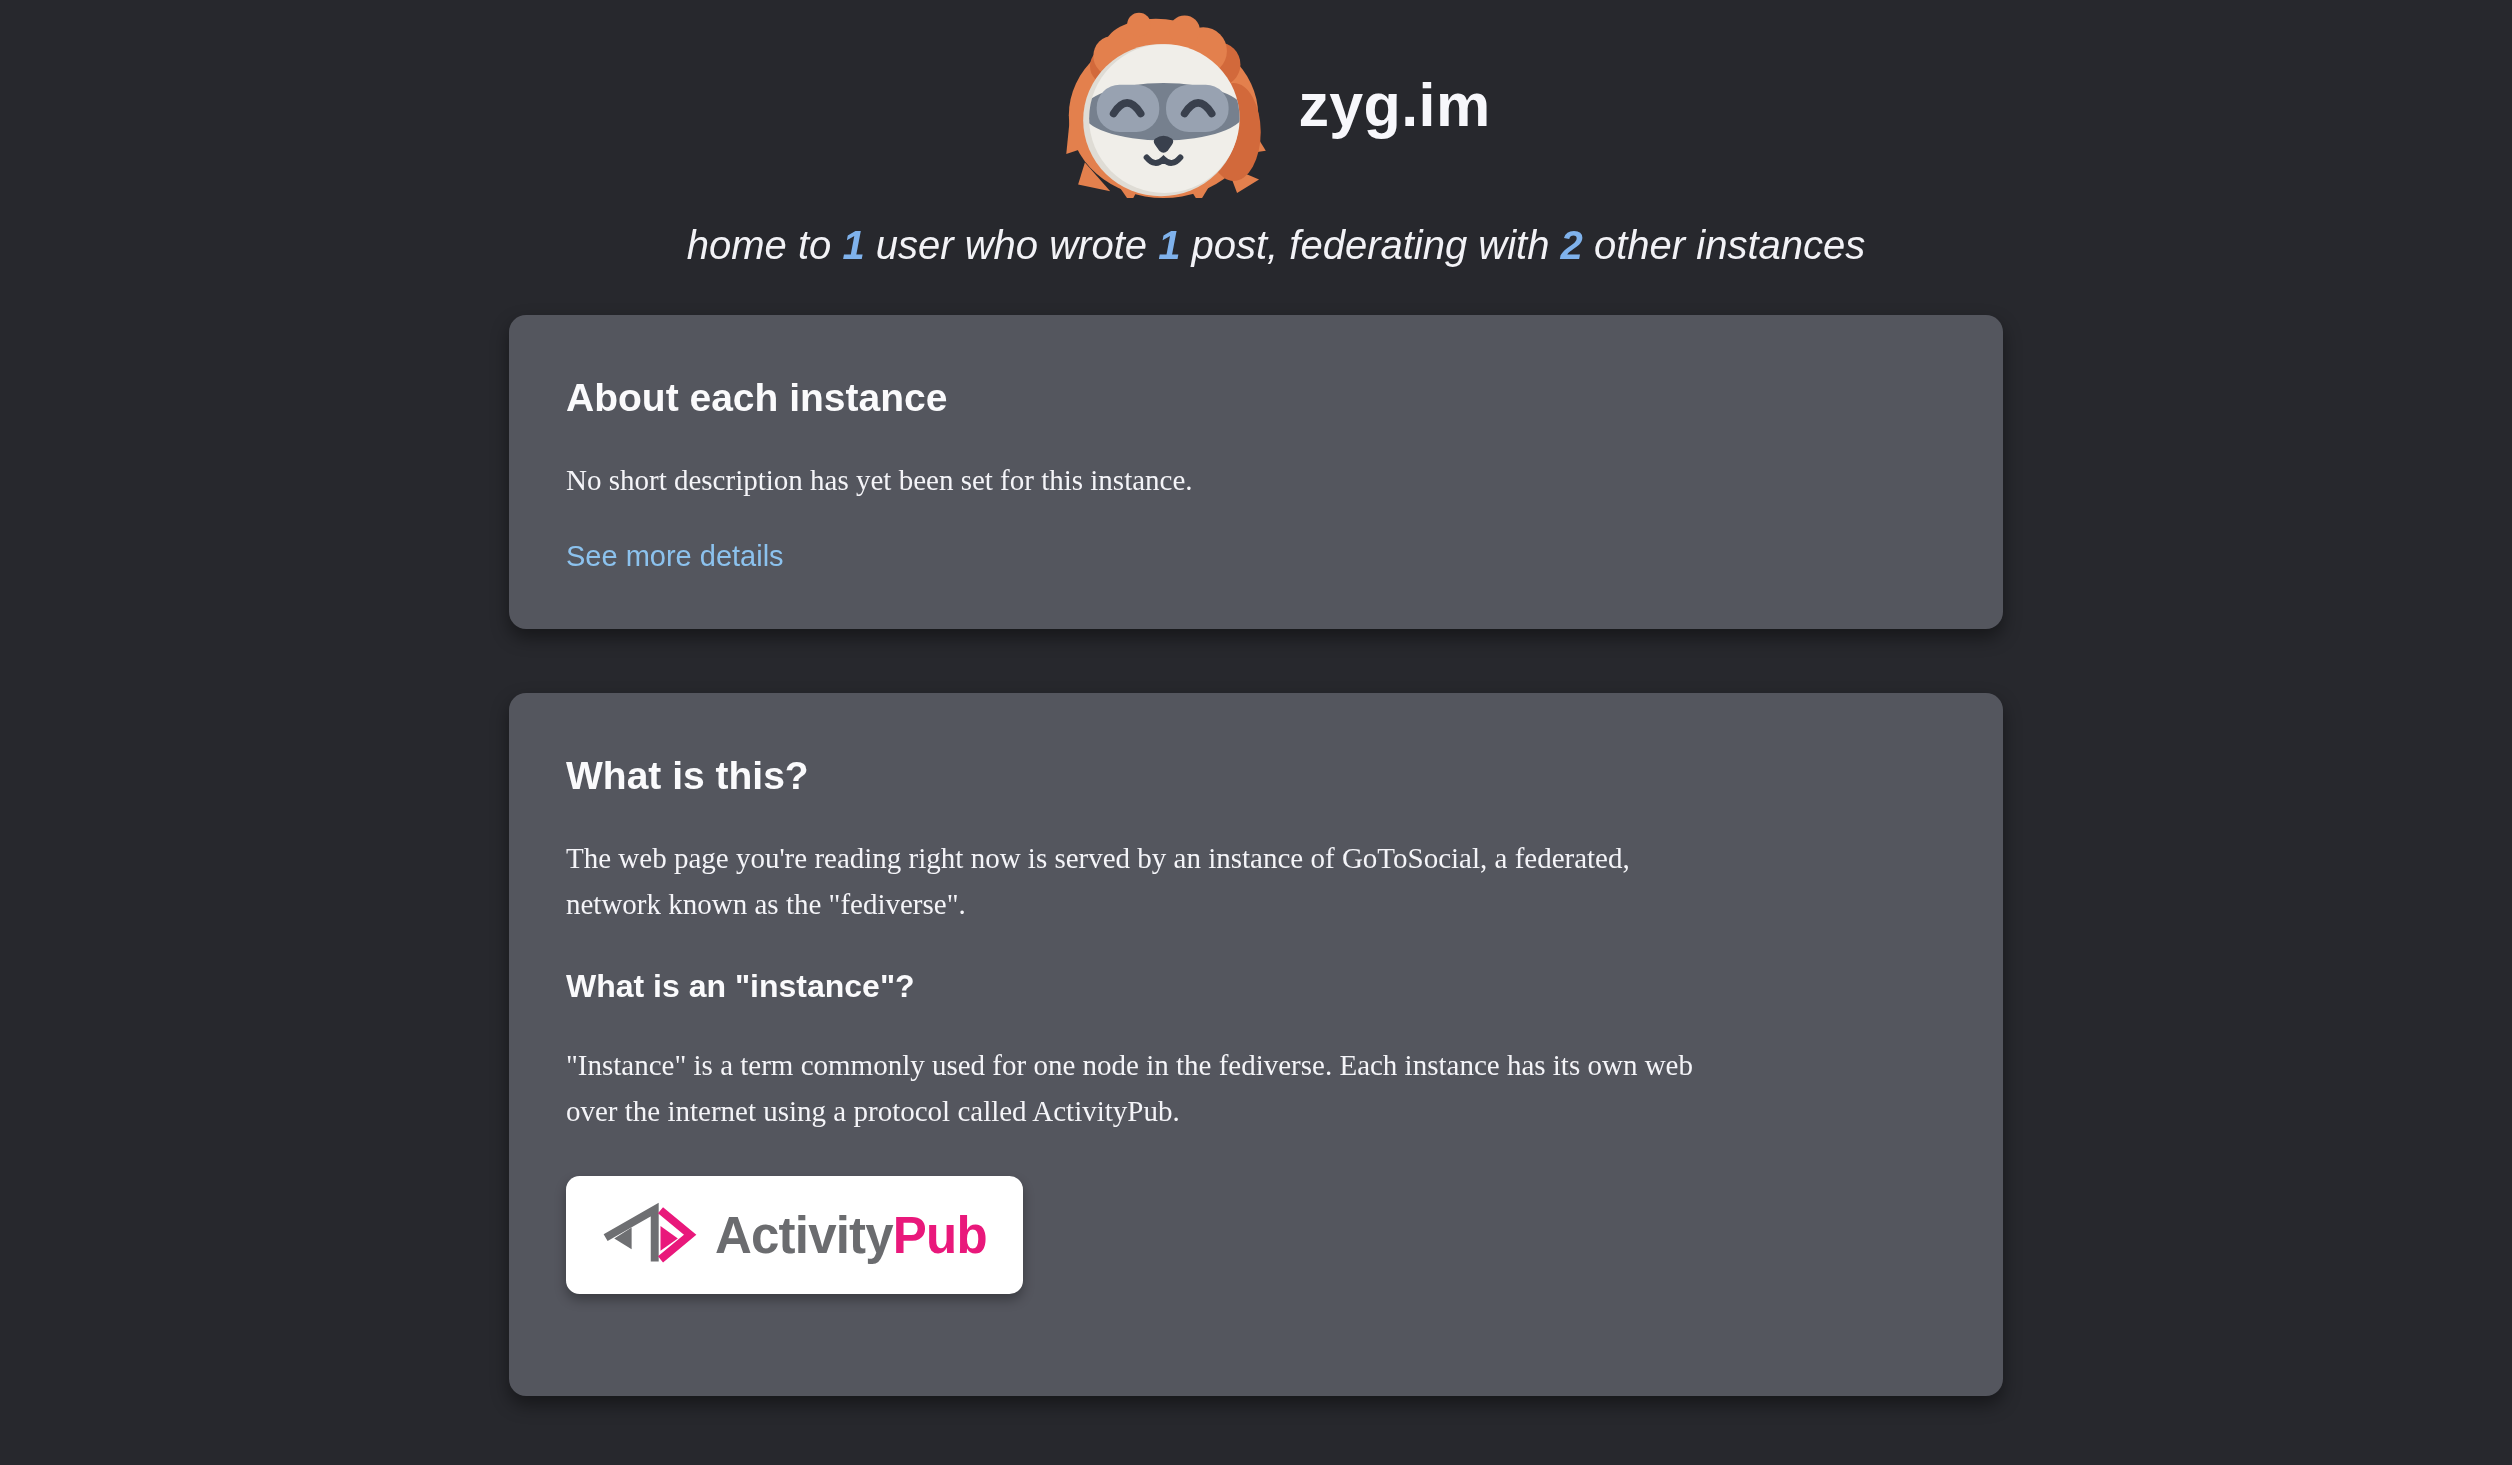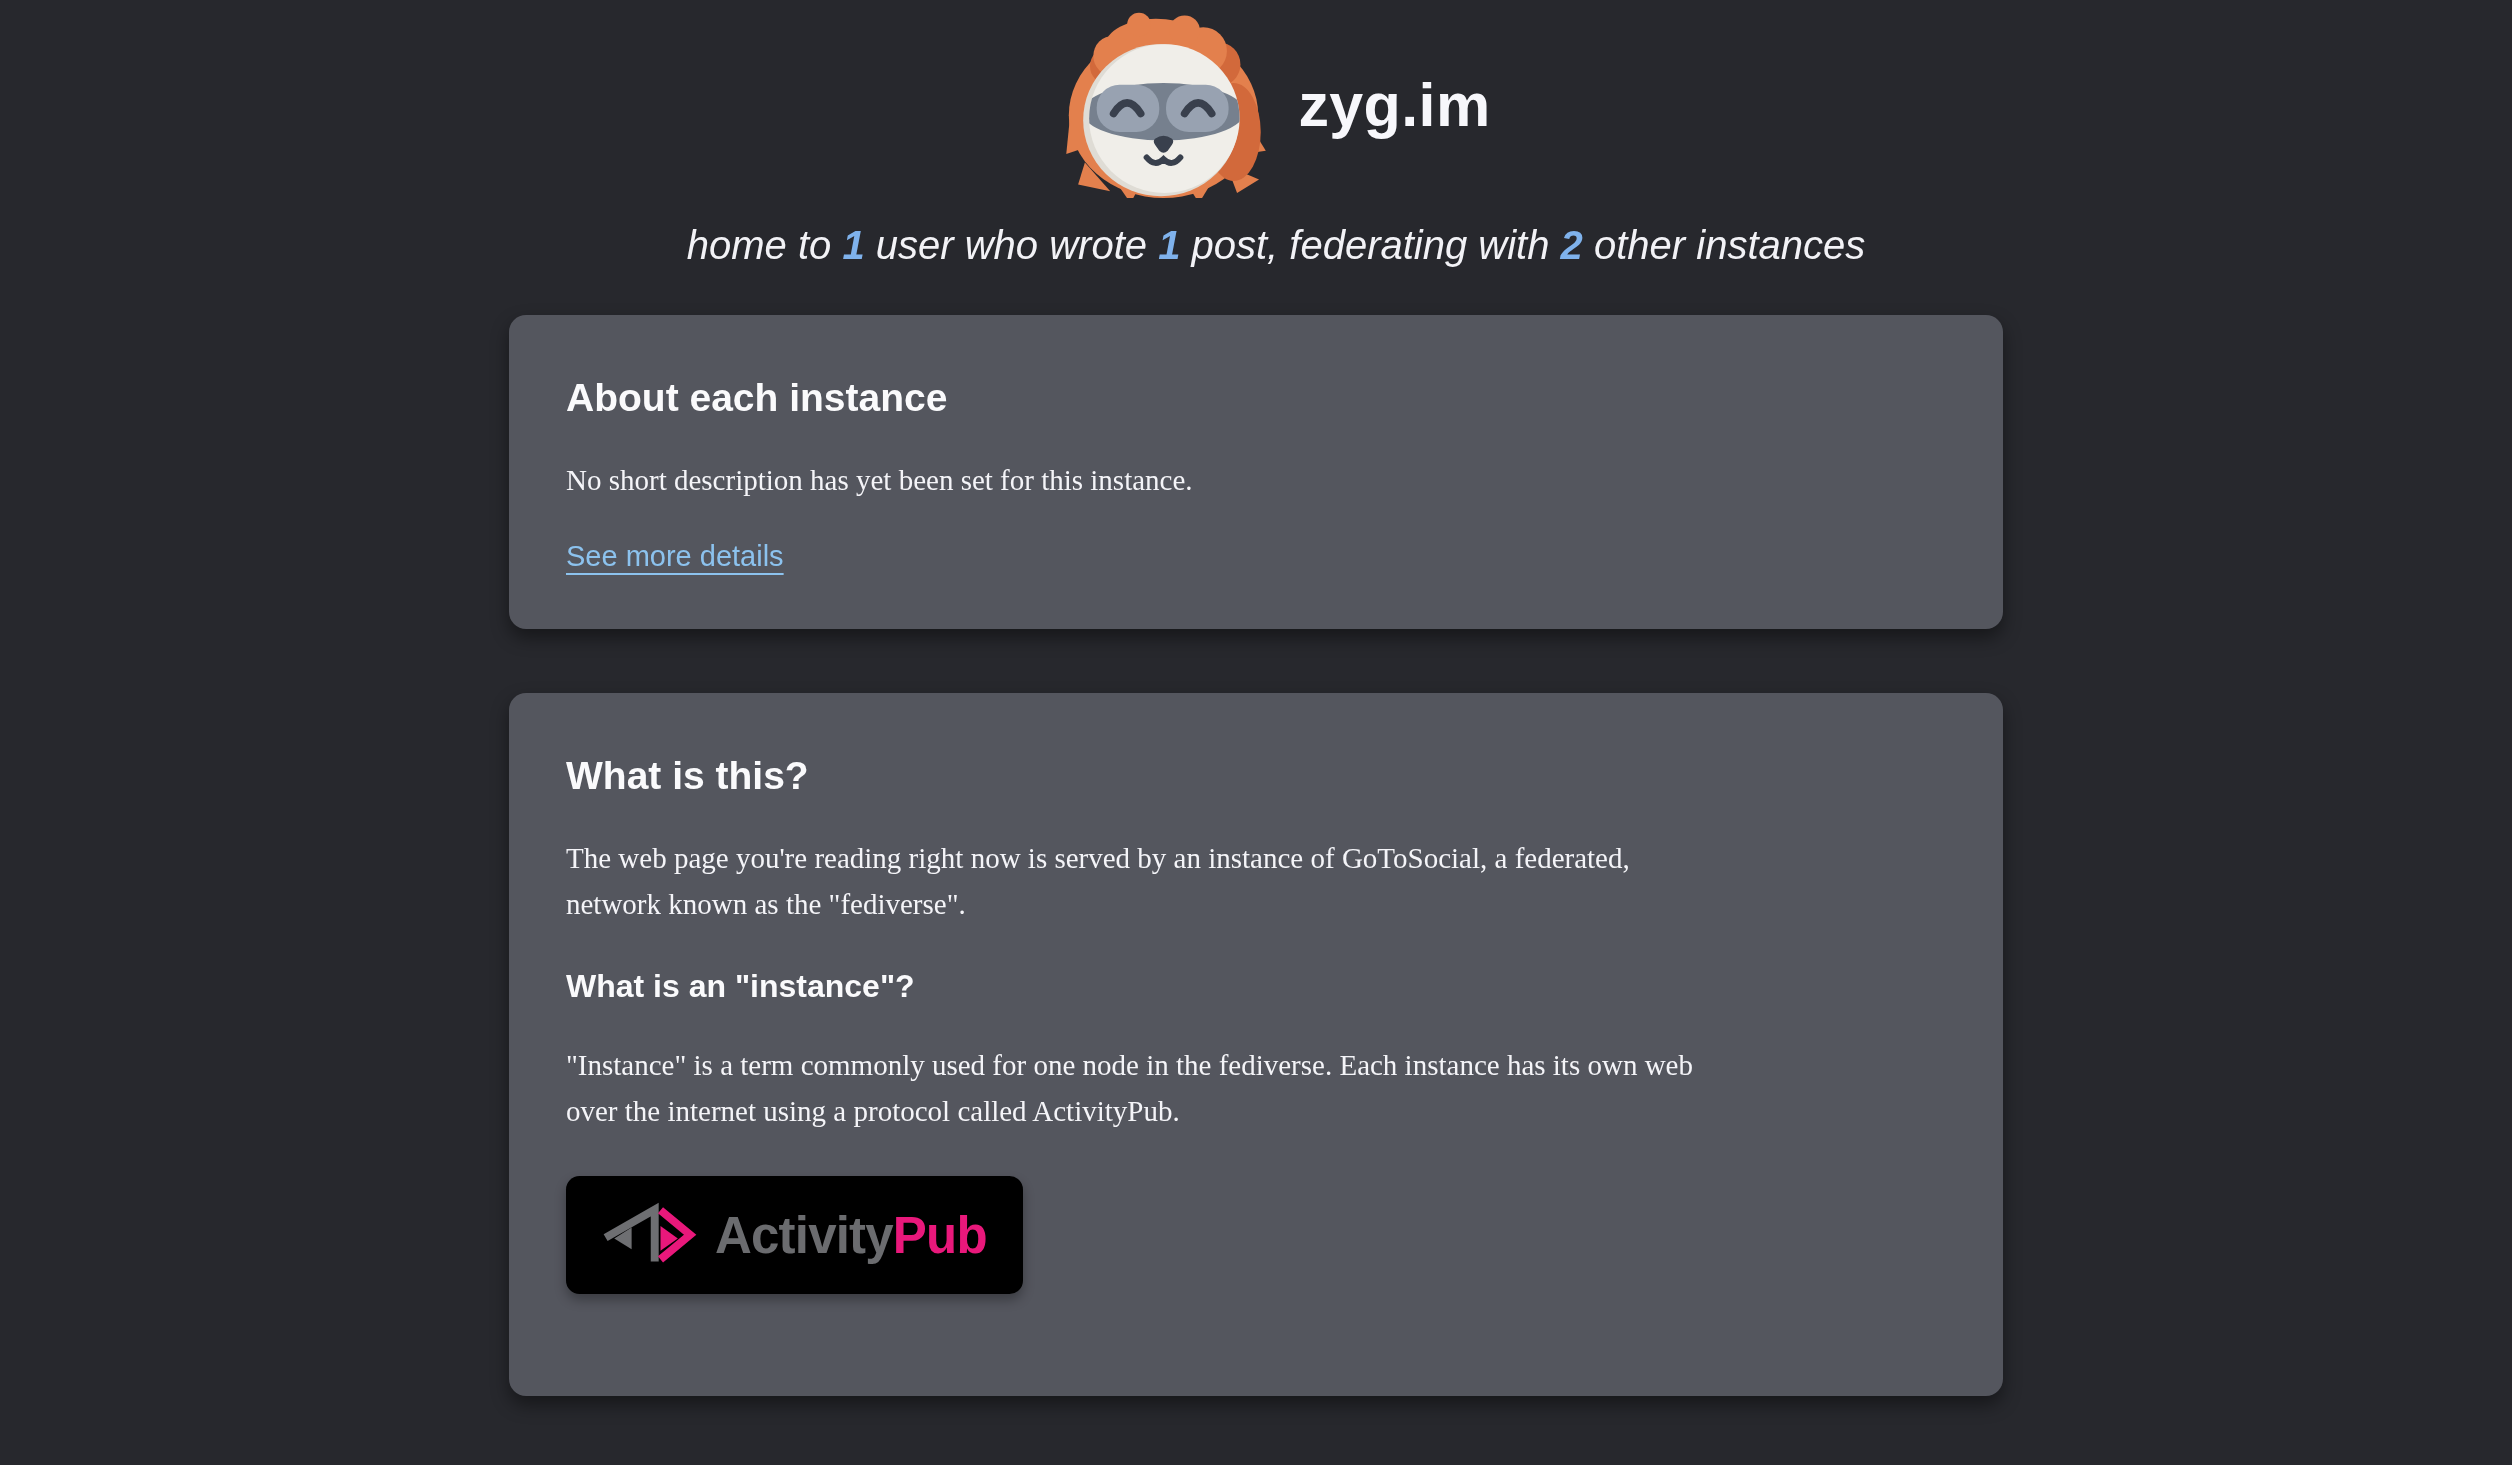--- a/index.html
+++ b/index.html
@@ -73,34 +73,33 @@
     font-size: 29px;
     line-height: 46px;
     color: #f4f4f8;
     font-family: Liberation Serif, serif;
   }
   .para .line { display: block; }
   .link {
     display: inline-block;
     color: #8cc2ee;
     font-size: 29px;
-    text-decoration: underline;
     text-underline-offset: 6.8px;
     text-decoration-thickness: 2.1px;
     cursor: pointer;
   }
   
   .ap-badge {
     display: inline-flex;
     align-items: center;
     gap: 22px;
     height: 118px;
     padding: 0 36px;
     margin: 5px 0 46px;
-    background: #000000;
+    background: #ffffff;
     border-radius: 13.5px;
     box-shadow: 0 6px 12px rgba(0, 0, 0, 0.3);
   }
   .ap-mark { width: 91px; height: 61px; display: block; overflow: visible; }
   .ap-text {
     font-size: 51px;
     font-weight: 700;
     letter-spacing: -0.8px;
     white-space: nowrap;
   }

